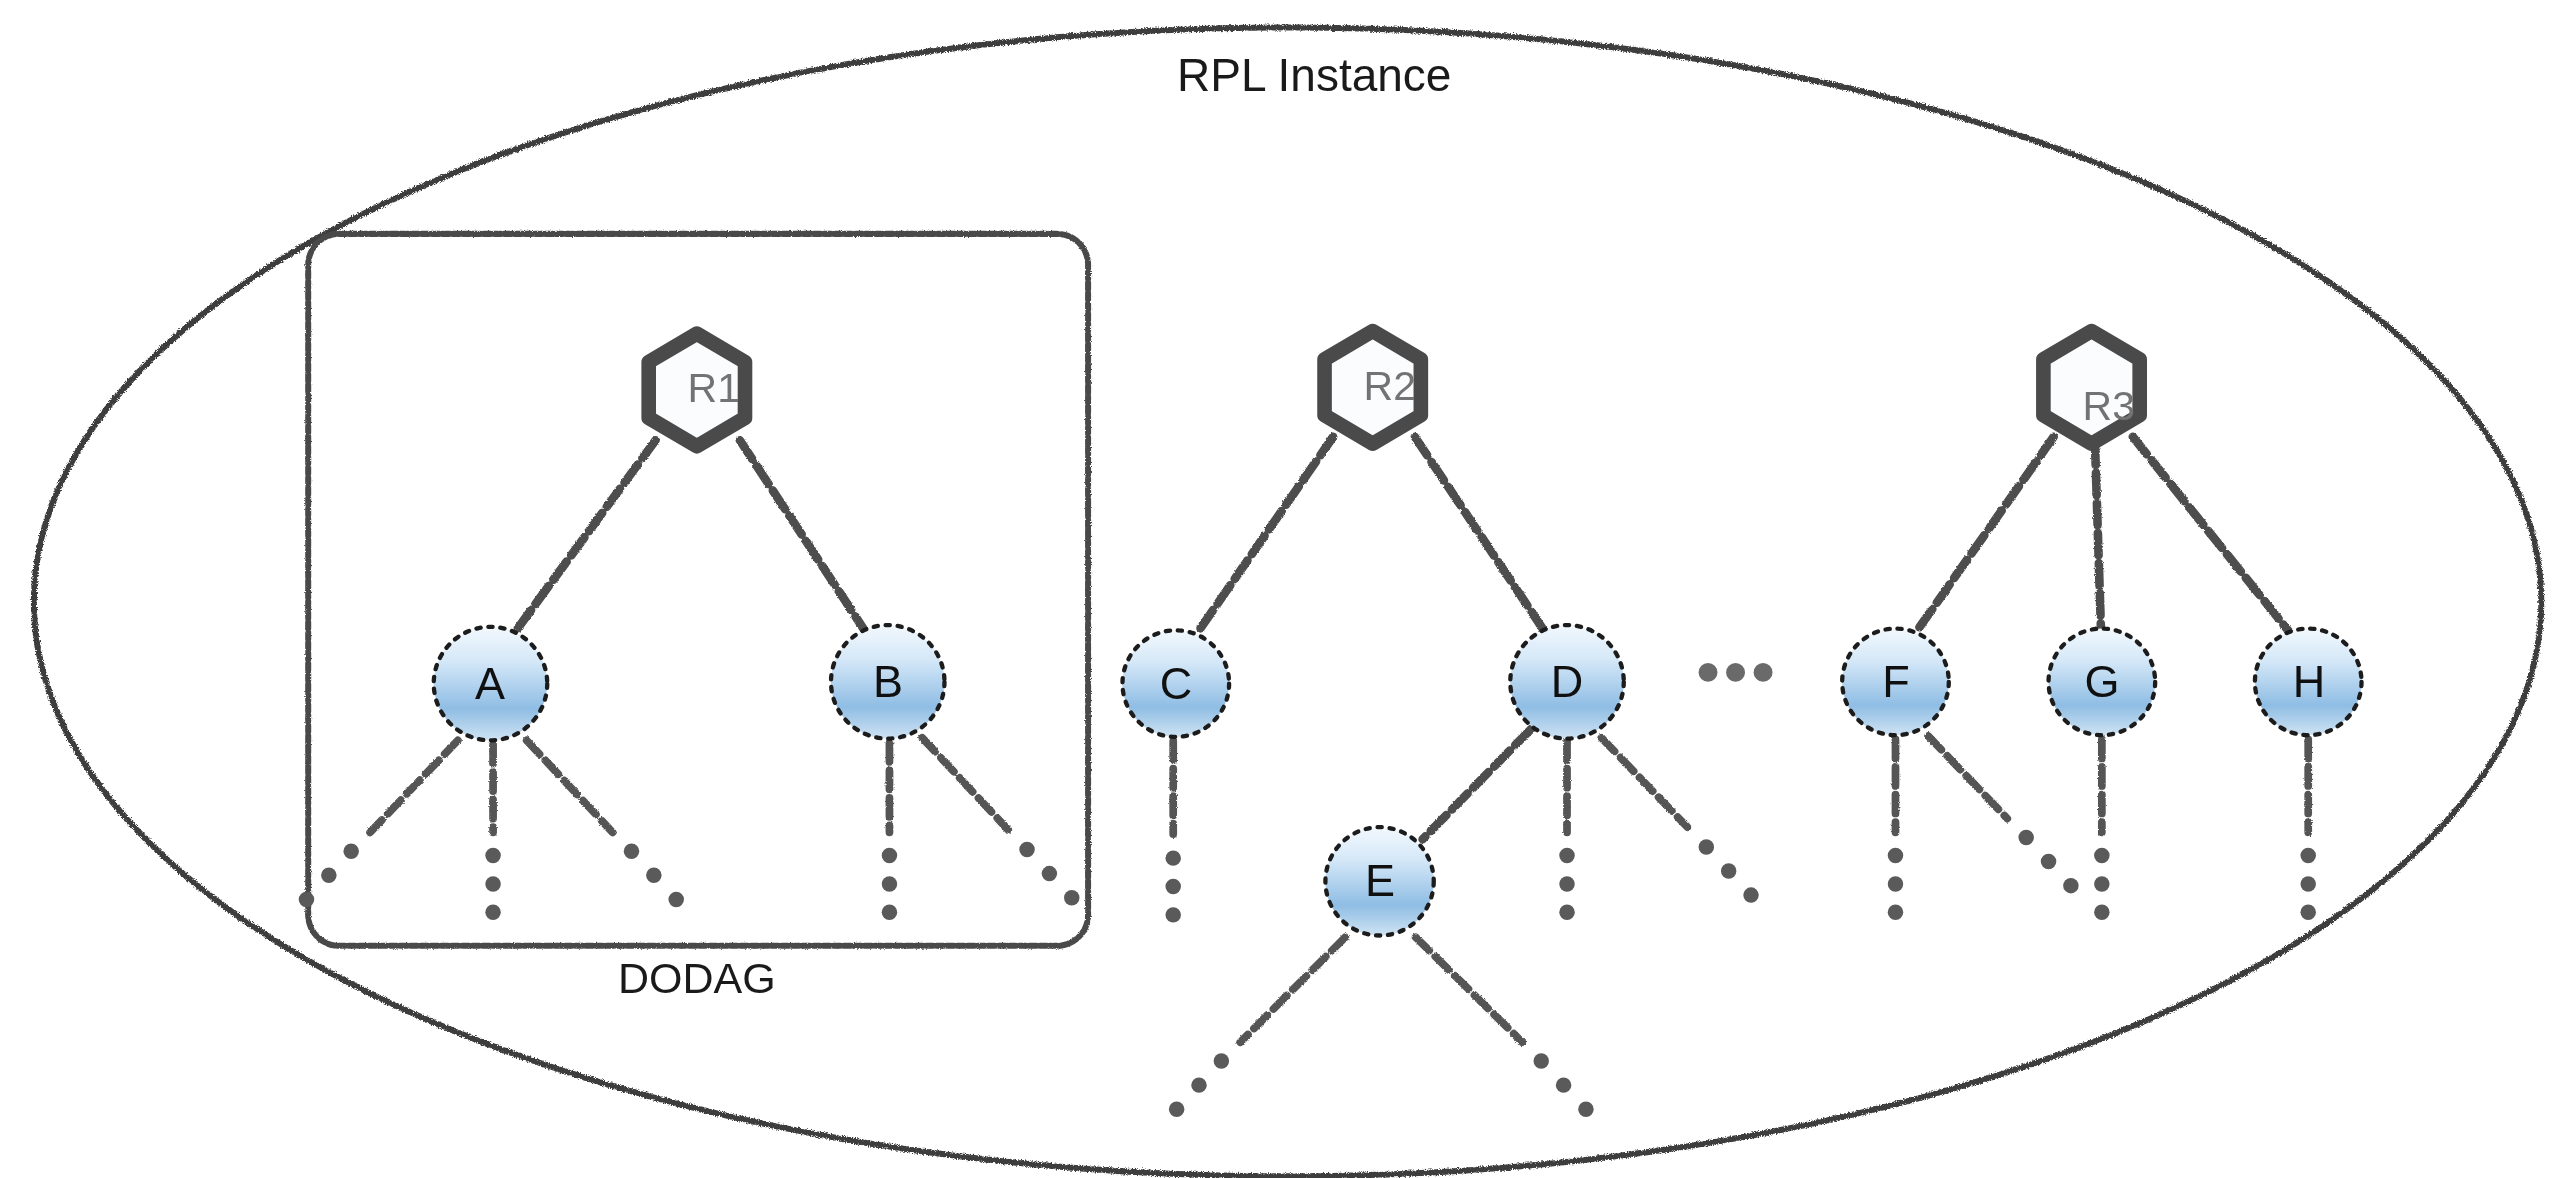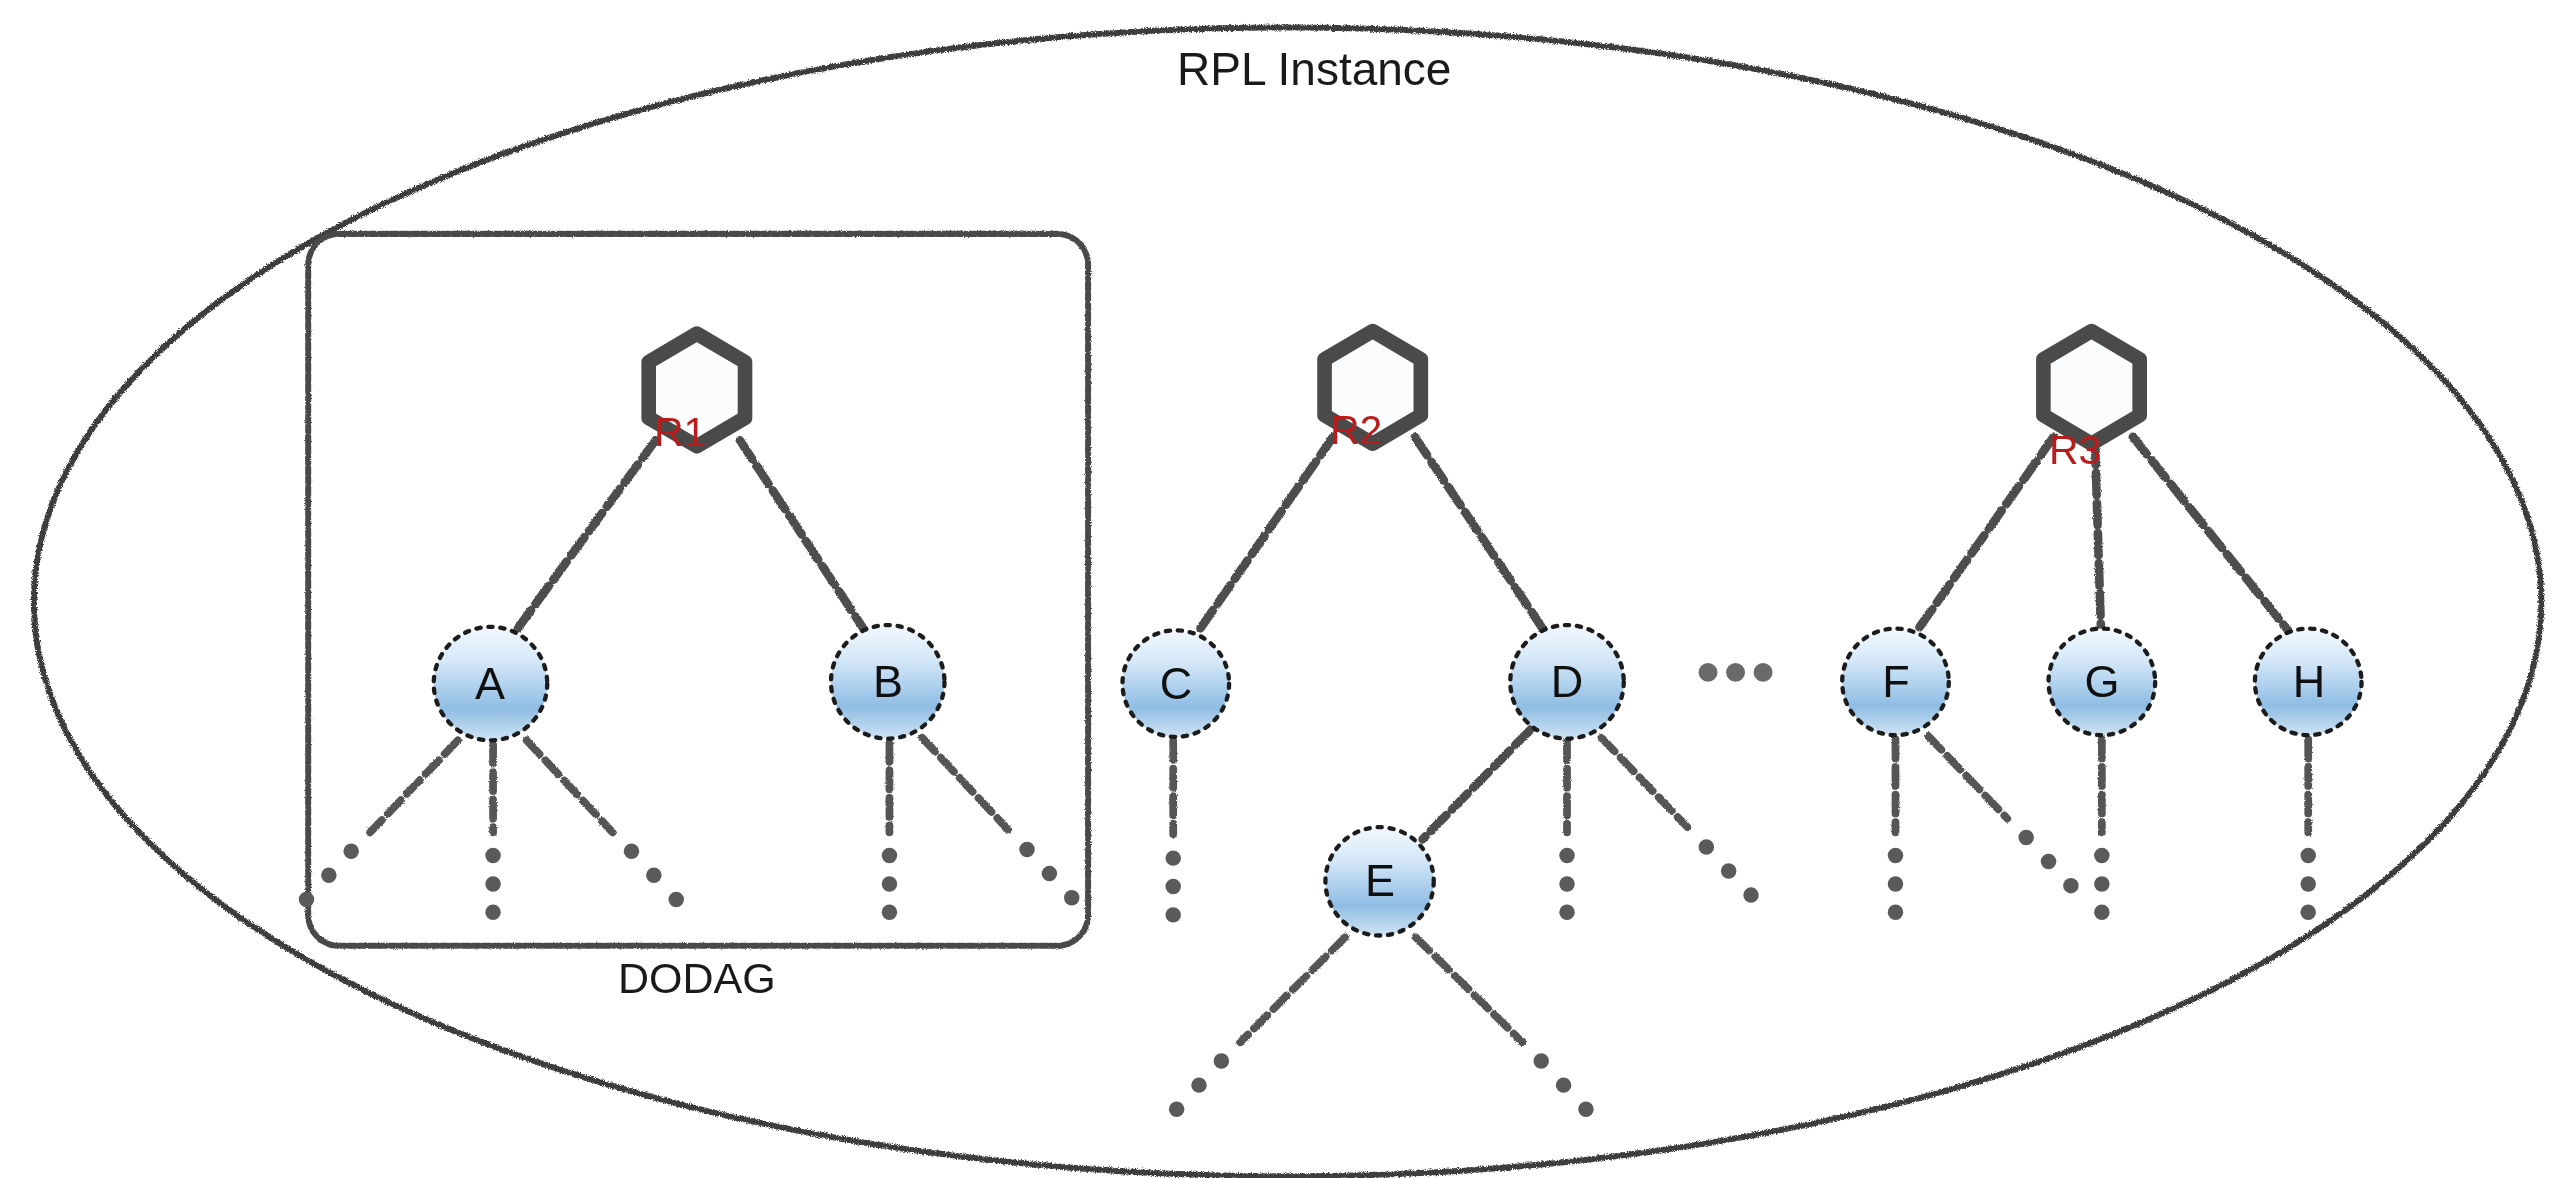--- a/index.html
+++ b/index.html
@@ -9,40 +9,39 @@
   }
   #stage{position:relative;width:2576px;height:1178px;background:#ffffff;}
   #canvas{position:absolute;left:0;top:0;width:2576px;height:1178px;}
   .lbl{
     position:absolute;
     color:#1a1a1a;
     white-space:nowrap;
     line-height:1;
     user-select:none;
   }
-  #rpl-title{font-size:46px;left:1177px;top:46px;}
+  #rpl-title{font-size:46px;left:1177px;top:52px;}
   #dodag-title{font-size:43px;left:618px;top:957px;}
   .nodetext{
     position:absolute;
     font-size:45px;
     color:#101010;
     text-align:center;
     line-height:1;
     white-space:nowrap;
     user-select:none;
   }
   .routertext{
     position:absolute;
     font-size:41px;
-    color:#b91c1c;
-    text-align:left;
+    color:#737373;
+    text-align:right;
     line-height:1;
     white-space:nowrap;
     user-select:none;
-    margin-top:44px;
   }
 </style>
 </head>
 <body>
 
 <div id="stage">
 
   <svg id="canvas" viewBox="0 0 2995 1370" xmlns="http://www.w3.org/2000/svg">
     <defs>
       <radialGradient id="nodeGrad" cx="50%" cy="18%" r="92%">

